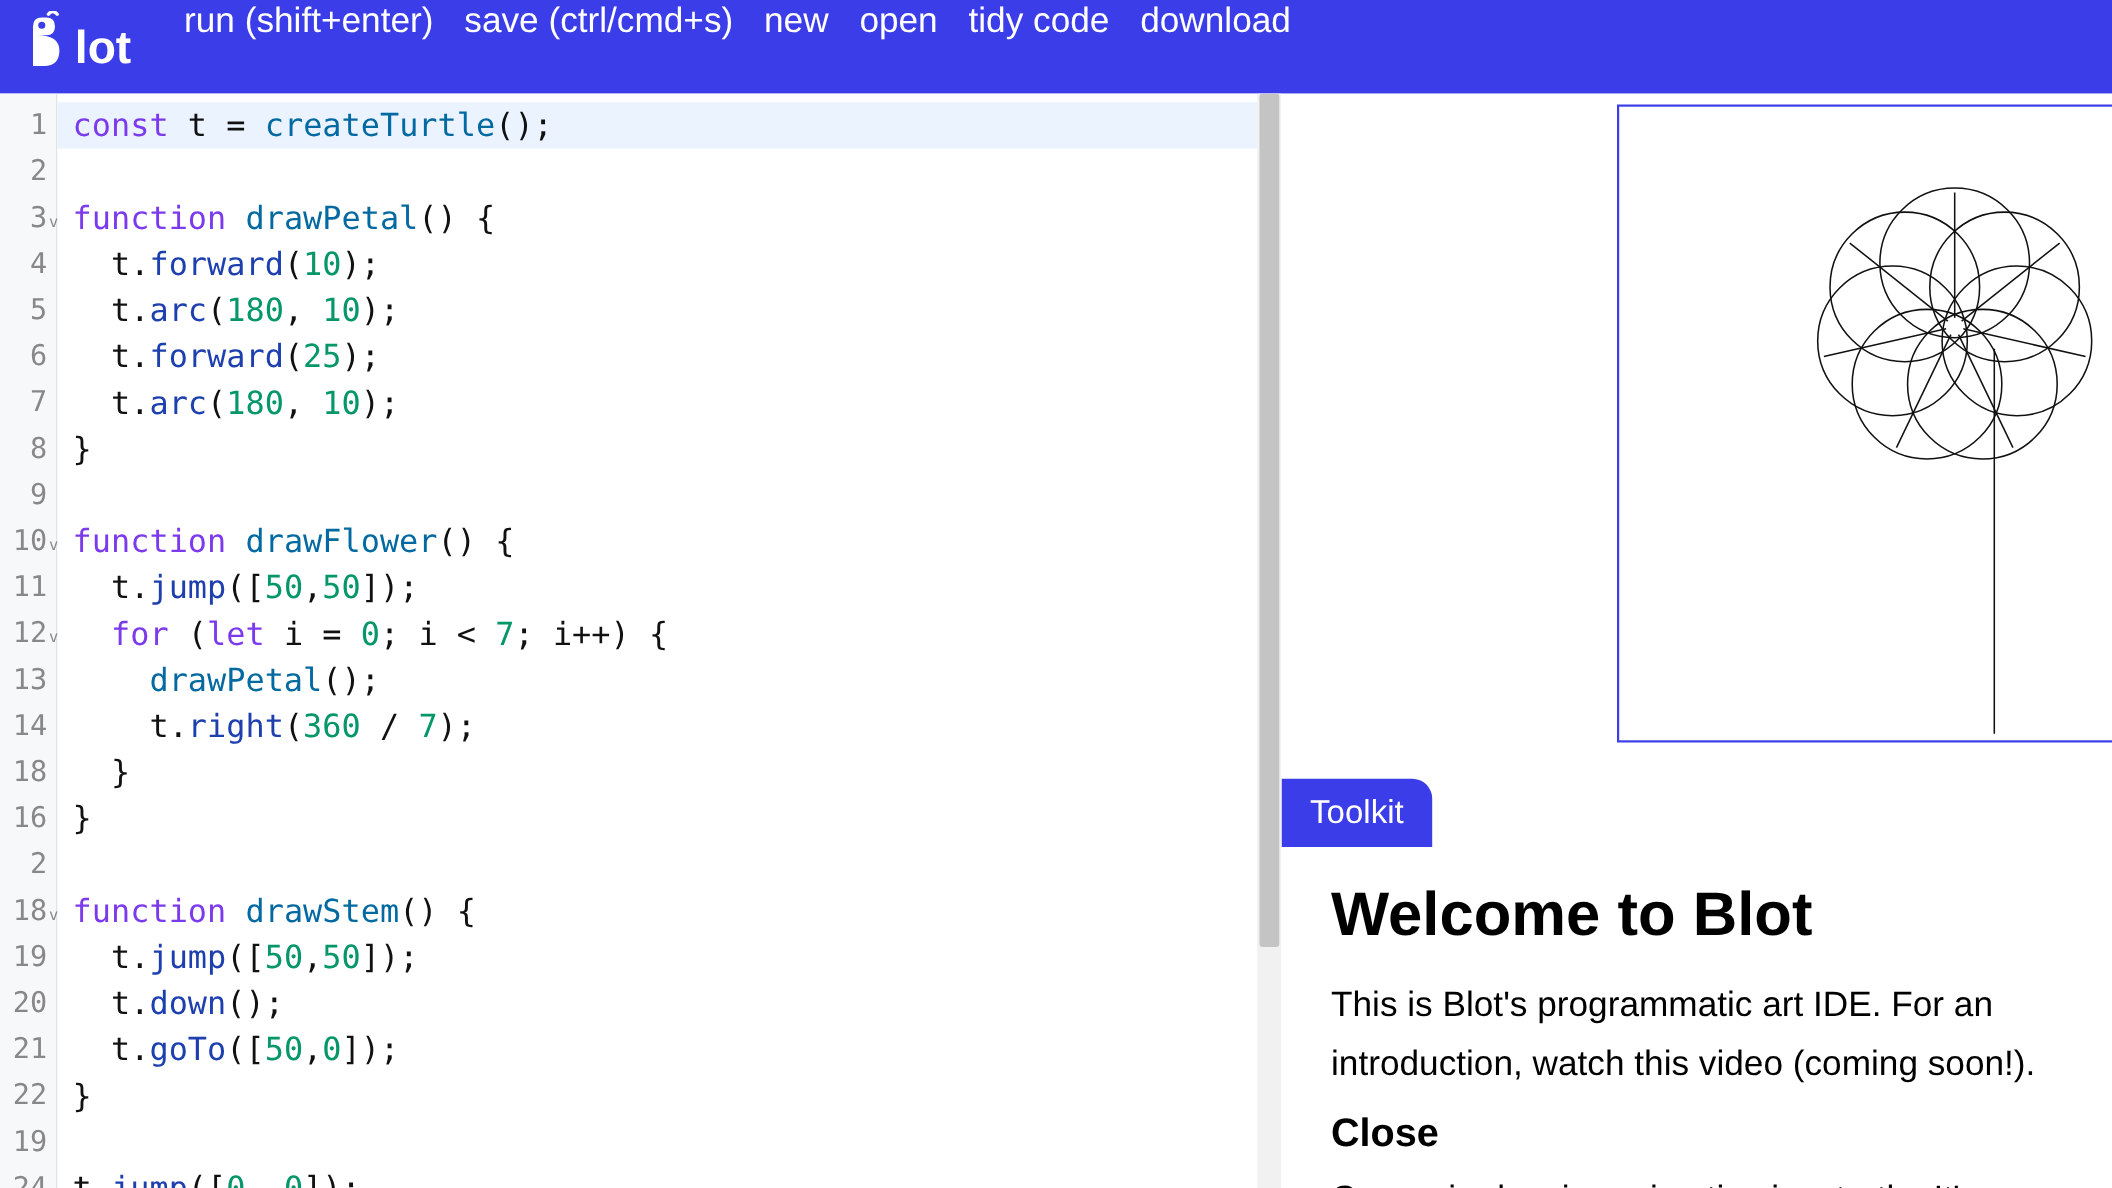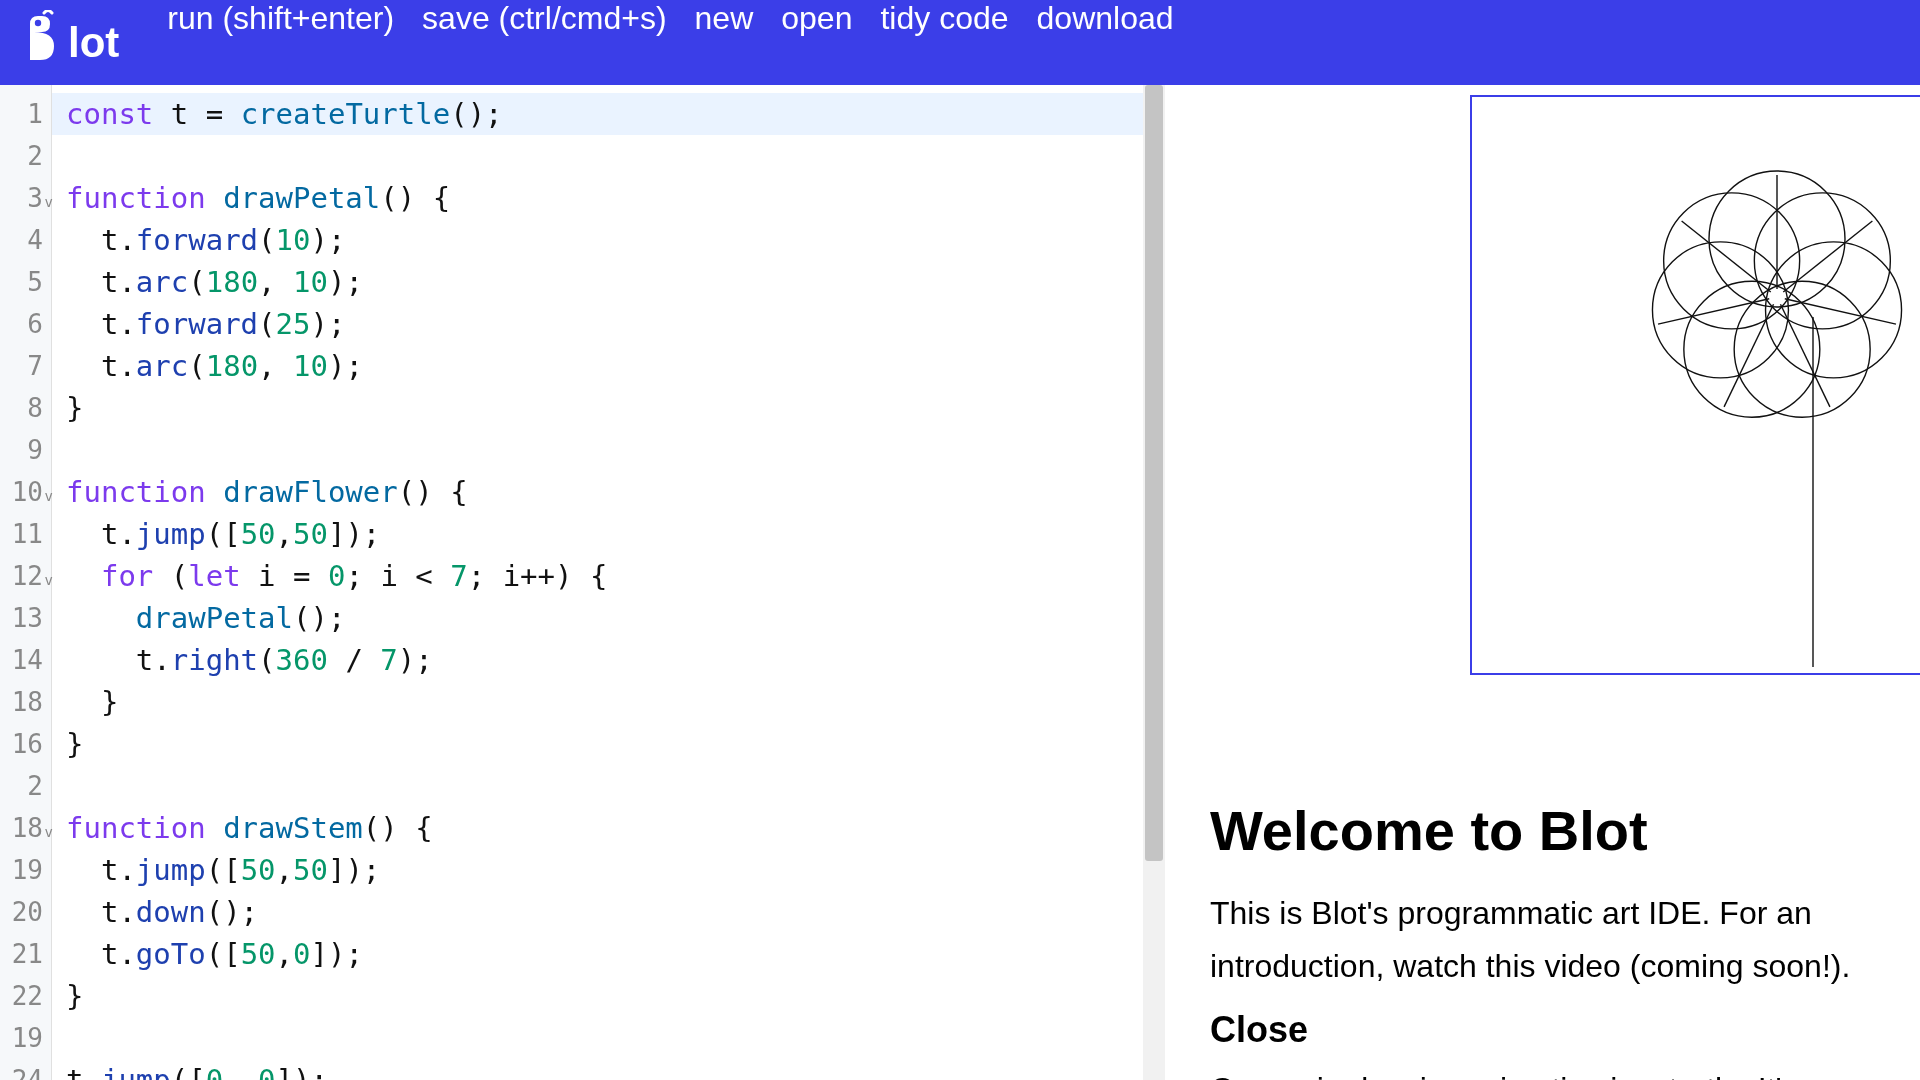--- a/index.html
+++ b/index.html
@@ -239,20 +239,21 @@
                 <line x1="176.52893008705954" y1="147.20775094321934" x2="127.06618382765787" y2="249.9182018840951"></line>
                 <circle cx="123.45418109345422" cy="152.90621416946624" r="68"></circle>
                 <line x1="172.20057670254542" y1="141.78016747165051" x2="61.05879471381752" y2="167.14755394267036"></line>
                 <circle cx="134.65377401685427" cy="103.83759149219347" r="68"></circle>
                 <line x1="173.74534814025577" y1="135.01208158513015" x2="84.61655913890036" y2="63.93424417323453"></line>
               </g>
           </g>
         </svg>
       </div>
       <div class="help-tabs">
+        <div class="help-tab">Toolkit</div>
       </div>
     </div>
     <div class="help-content">
       <h1 class="help-title">Welcome to Blot</h1>
       <p class="help-p">This is Blot's programmatic art IDE. For an introduction, watch this video (coming soon!).</p>
       <h2 class="help-h2">Close</h2>
       <p class="help-p">Our main drawing primative is a turtle. It's a collection of an associated pen that has a location and direction.</p>
     </div>
   </div>
 </div>

